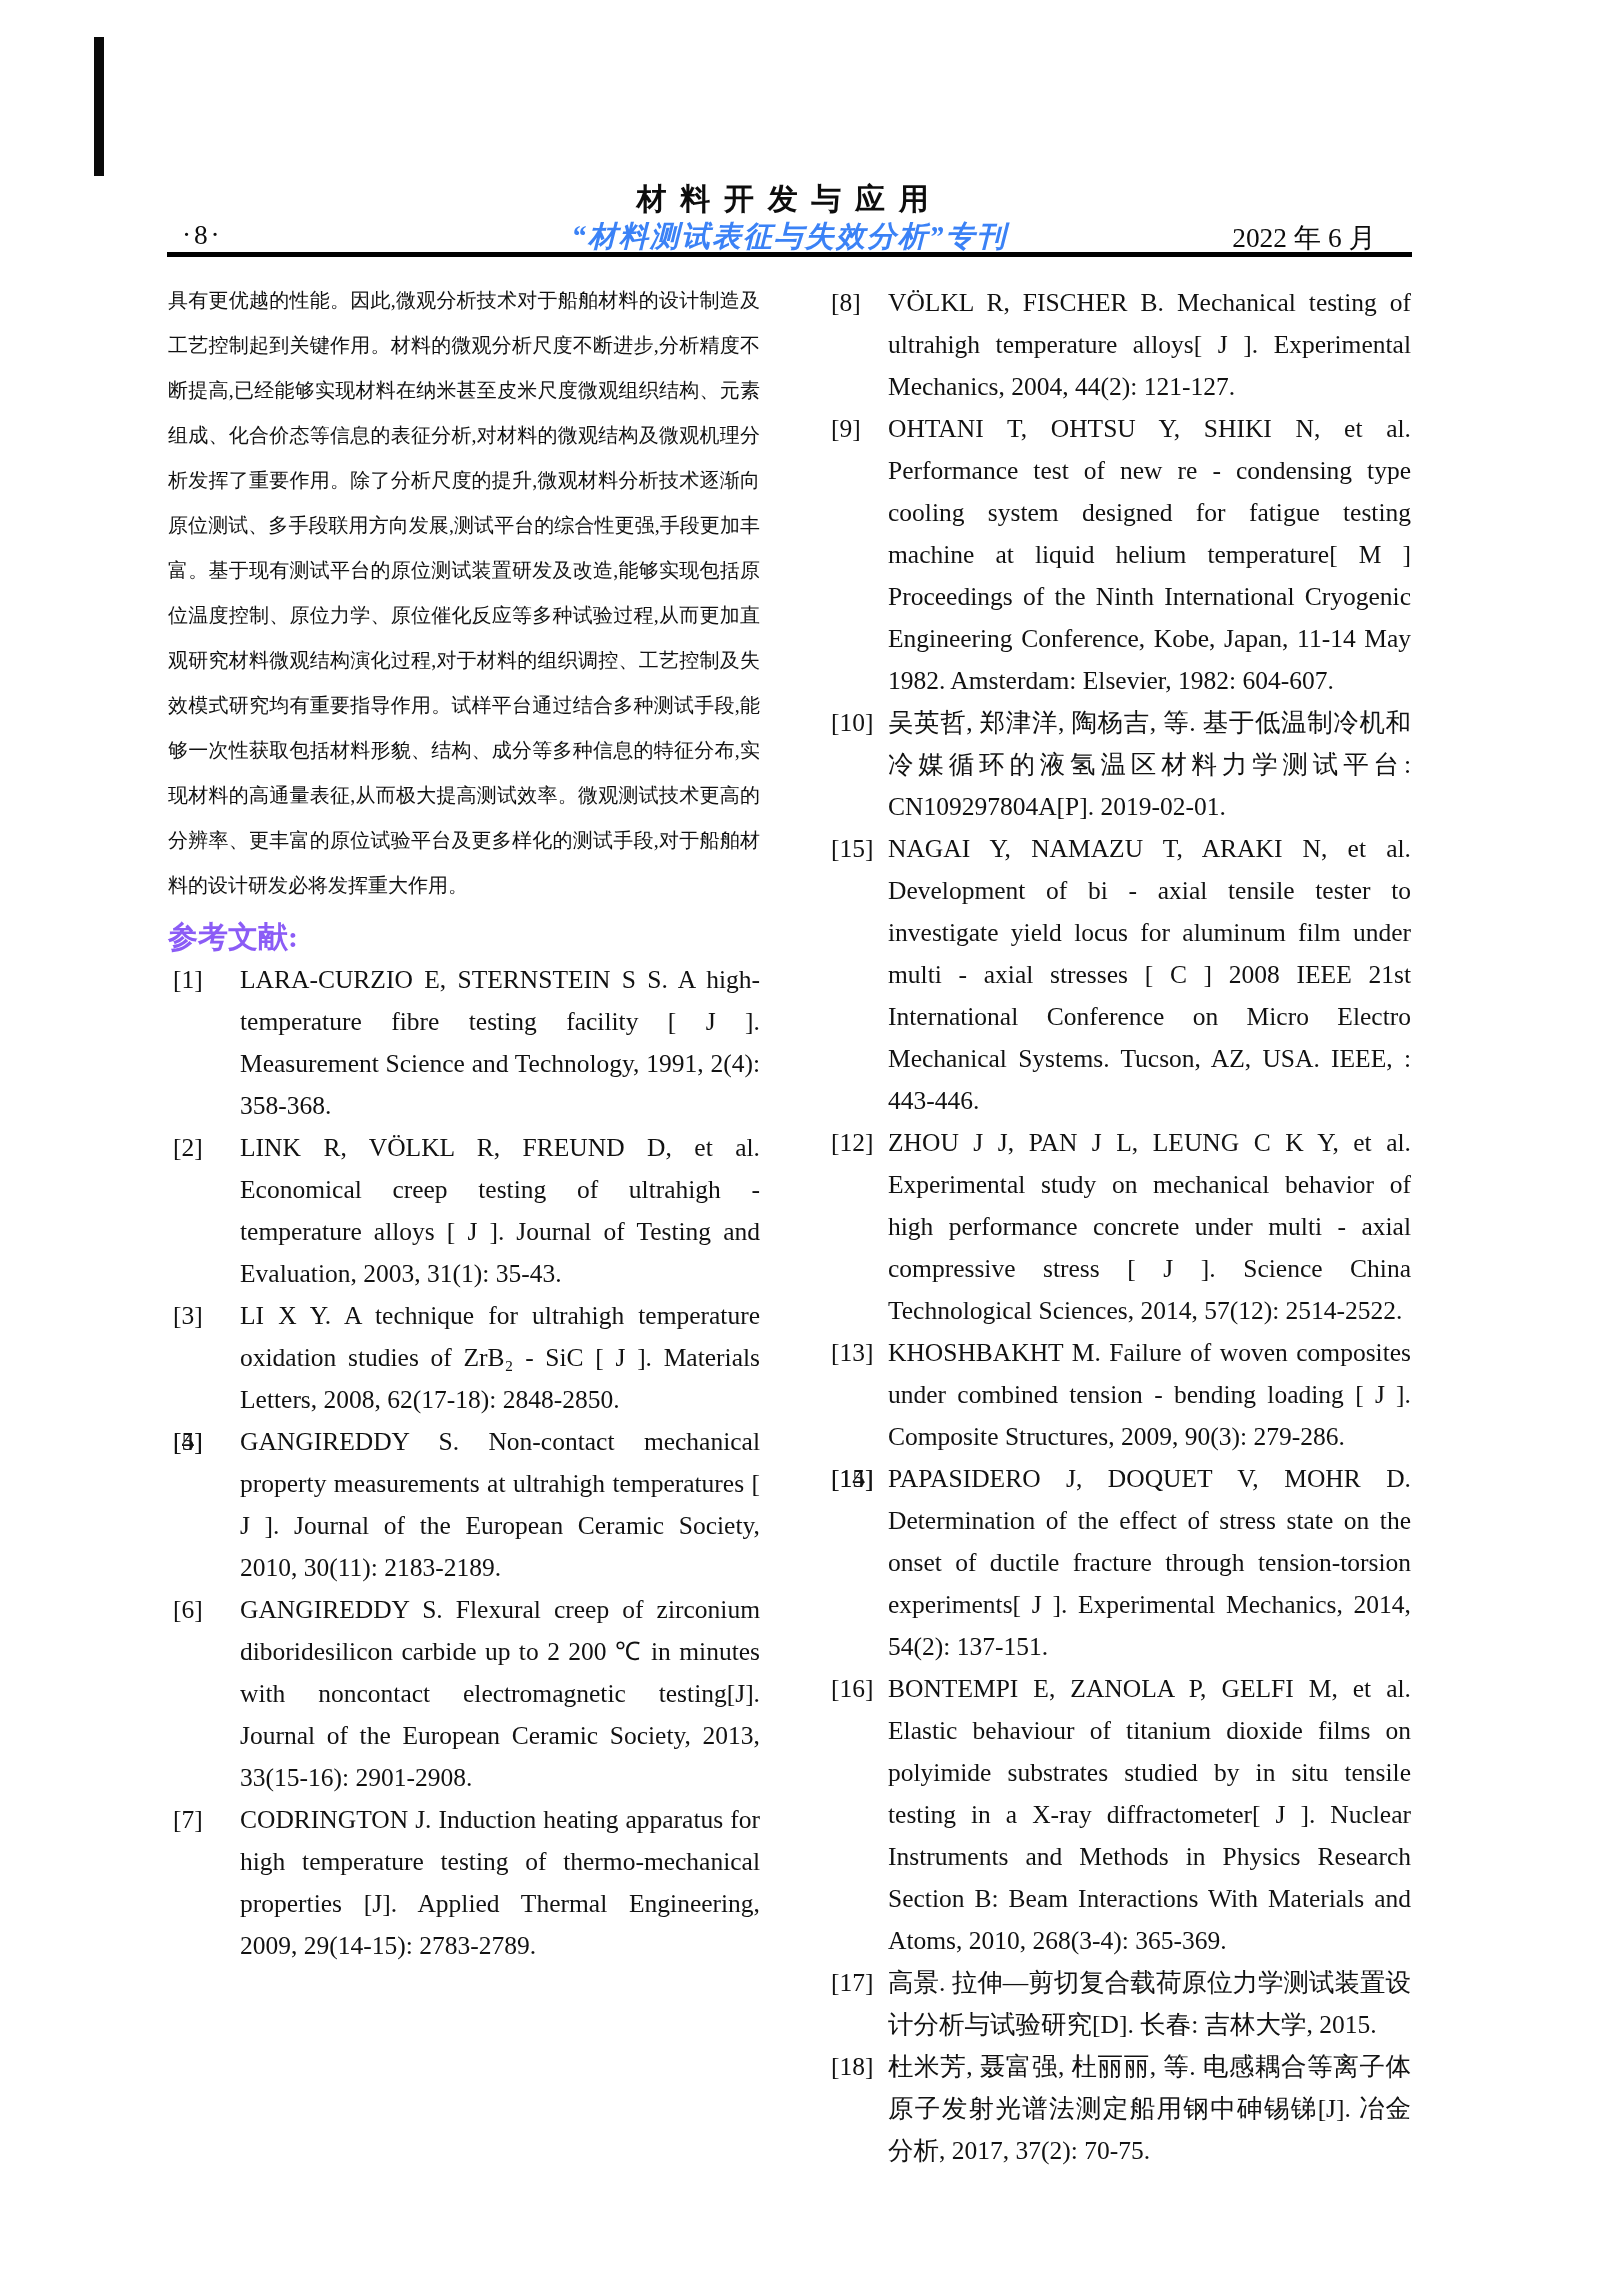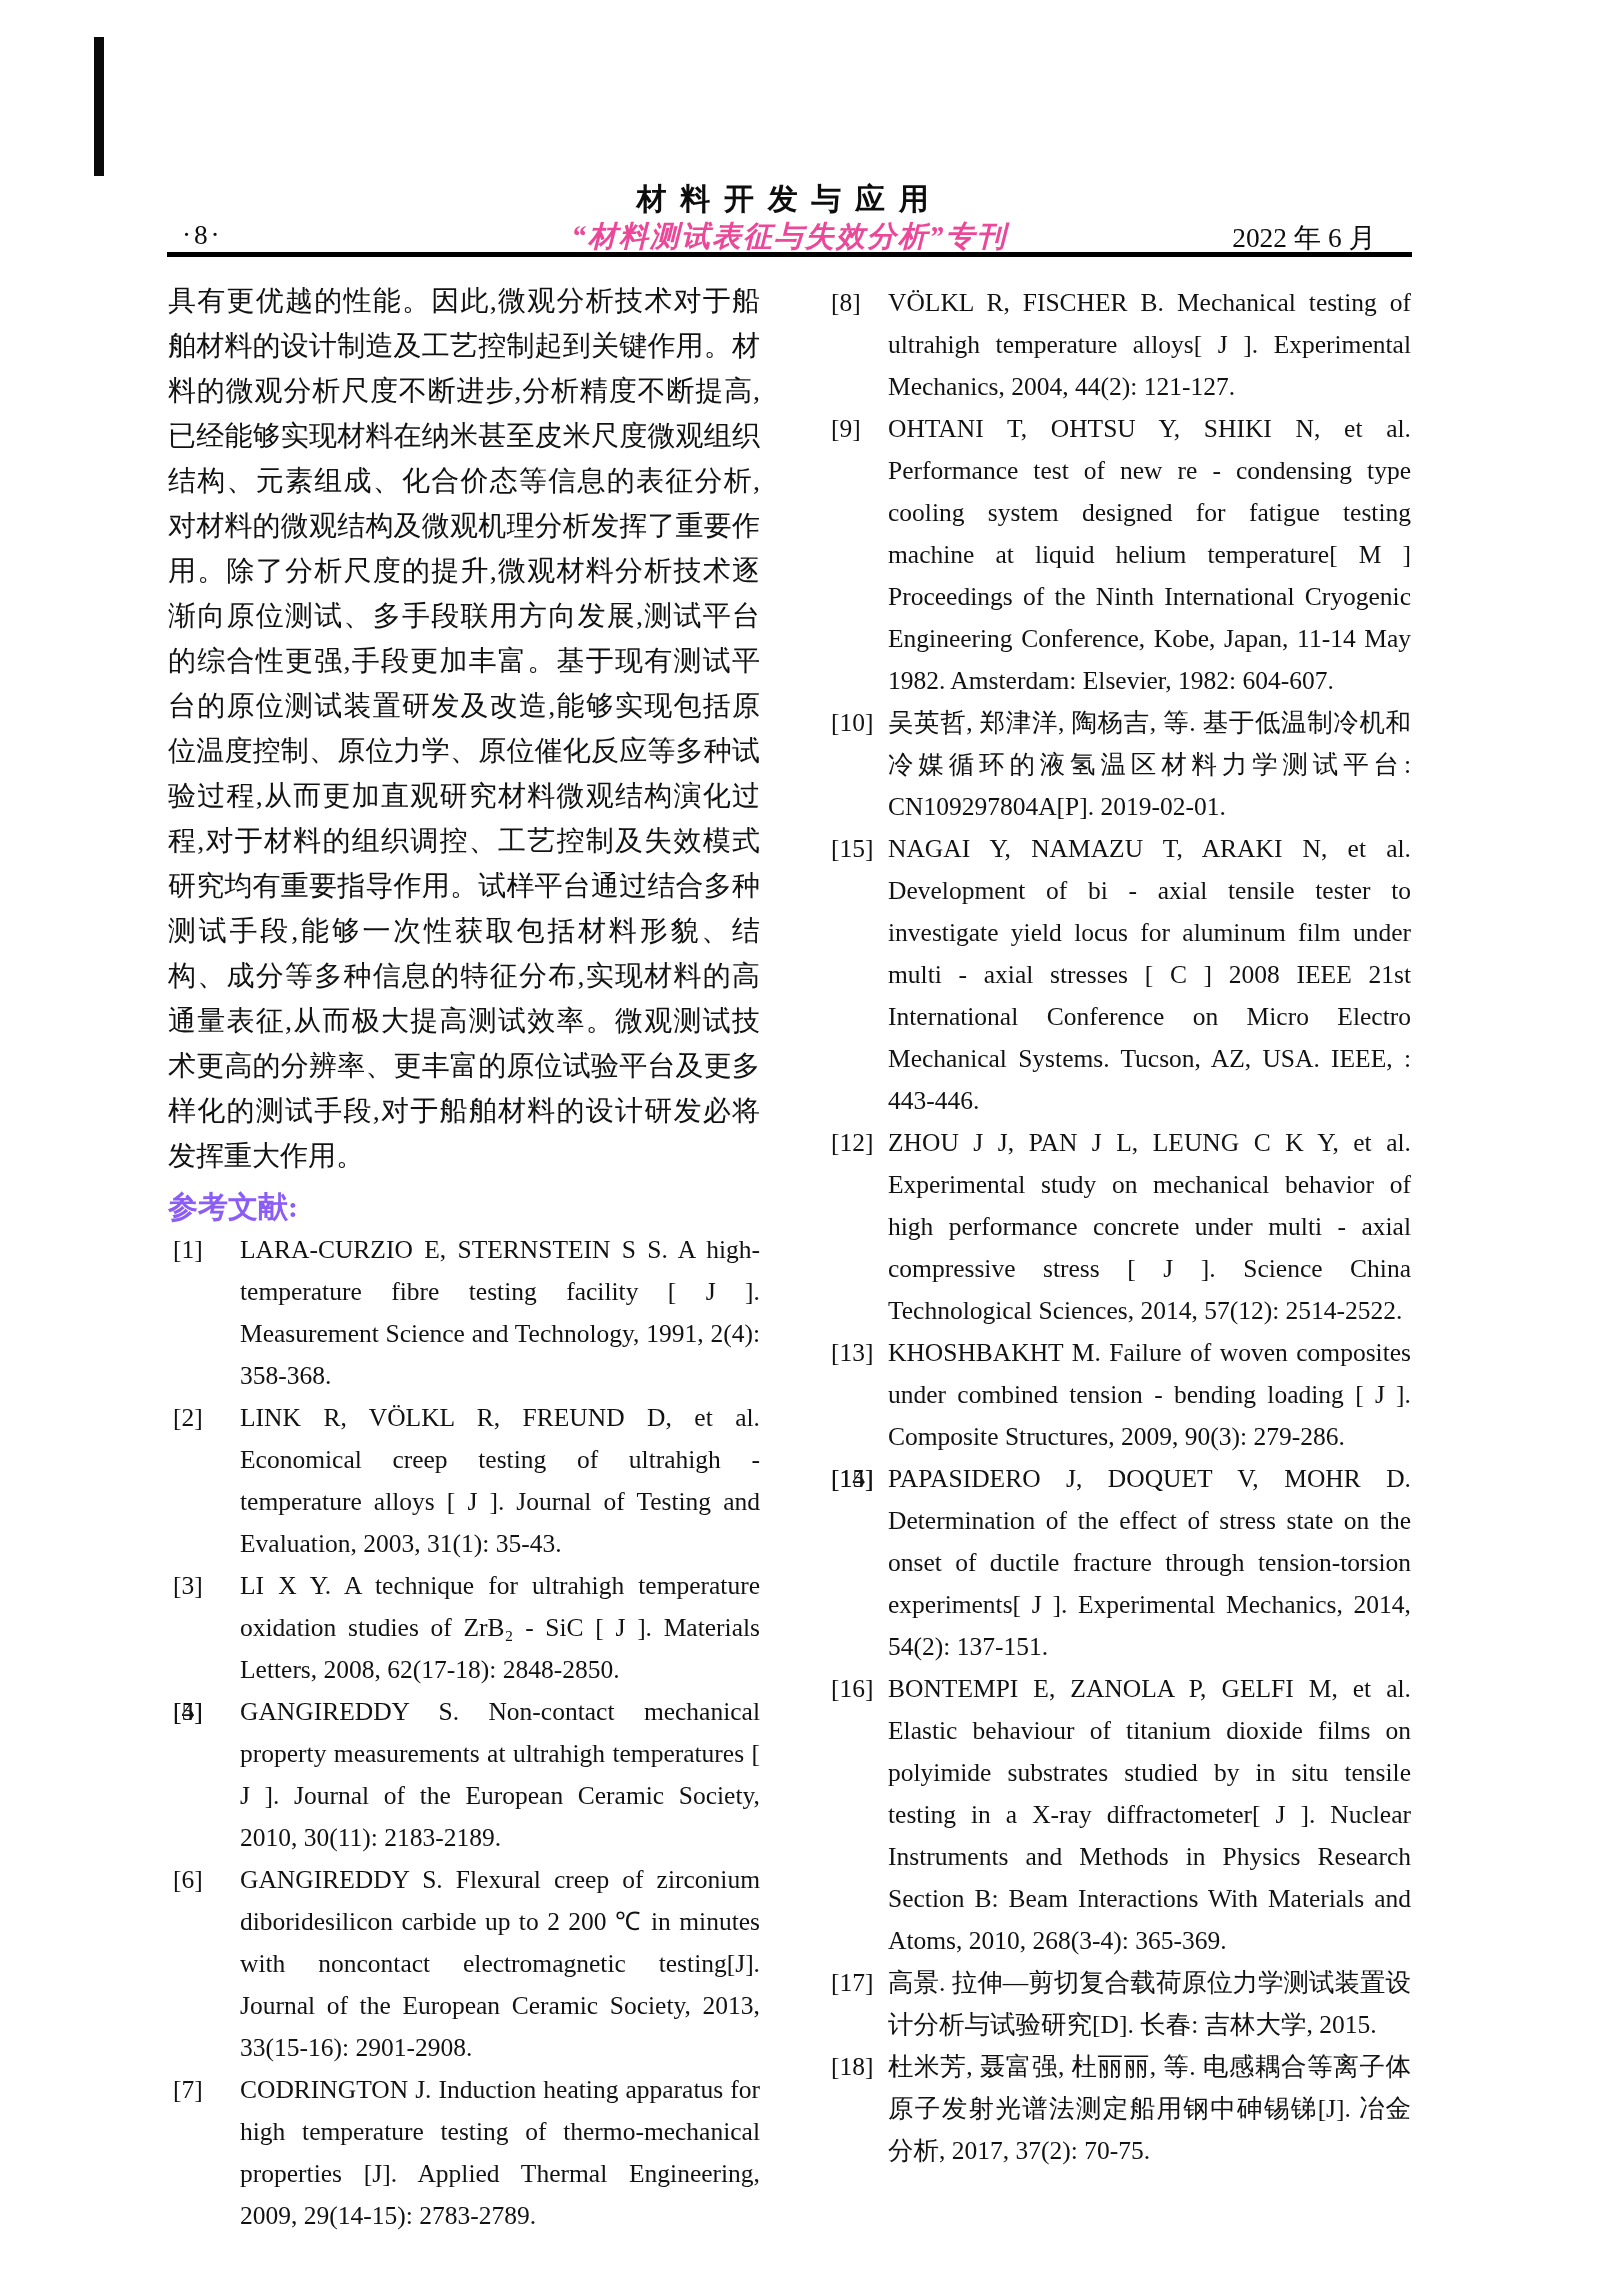--- a/index.html
+++ b/index.html
@@ -65,21 +65,21 @@
     position: absolute;
     top: 278px; left: 168px;
     width: 592px;
   }
   .col-right {
     position: absolute;
     top: 282px; left: 831px;
     width: 580px;
   }
   .body-par {
-    font-size: 28px;
+    font-size: 20px;
     line-height: 45px;
     text-align: justify;
     color: #121212;
   }
   .refs-heading {
     margin-top: 5.9px;
     font-size: 30px;
     font-weight: bold;
     color: #8b5cf6;
     line-height: 45px;
@@ -102,21 +102,21 @@
 </style>
 </head>
 <body>
 
 <div class="page">
 
   <div class="scan-mark"></div>
 
   <div class="journal-title">材料开发与应用</div>
   <div class="page-num">·8·</div>
-  <div class="issue-title" id="issue-title" style="color: #ec4899;">“材料测试表征与失效分析”专刊</div>
+  <div class="issue-title" id="issue-title" style="color: #3b82f6;">“材料测试表征与失效分析”专刊</div>
   <div class="header-date">2022 年 6 月</div>
   <div class="header-rule"></div>
 
   <div class="col-left">
     <div class="body-par">具有更优越的性能。因此,微观分析技术对于船舶材料的设计制造及工艺控制起到关键作用。材料的微观分析尺度不断进步,分析精度不断提高,已经能够实现材料在纳米甚至皮米尺度微观组织结构、元素组成、化合价态等信息的表征分析,对材料的微观结构及微观机理分析发挥了重要作用。除了分析尺度的提升,微观材料分析技术逐渐向原位测试、多手段联用方向发展,测试平台的综合性更强,手段更加丰富。基于现有测试平台的原位测试装置研发及改造,能够实现包括原位温度控制、原位力学、原位催化反应等多种试验过程,从而更加直观研究材料微观结构演化过程,对于材料的组织调控、工艺控制及失效模式研究均有重要指导作用。试样平台通过结合多种测试手段,能够一次性获取包括材料形貌、结构、成分等多种信息的特征分布,实现材料的高通量表征,从而极大提高测试效率。微观测试技术更高的分辨率、更丰富的原位试验平台及更多样化的测试手段,对于船舶材料的设计研发必将发挥重大作用。</div>
     <div class="refs-heading">参考文献:</div>
 
     <div class="ref">
       <span class="ref-num">[1]</span>
       <span>LARA-CURZIO E, STERNSTEIN S S. A high-temperature fibre testing facility [ J ]. Measurement Science and Technology, 1991, 2(4): 358-368.</span>

